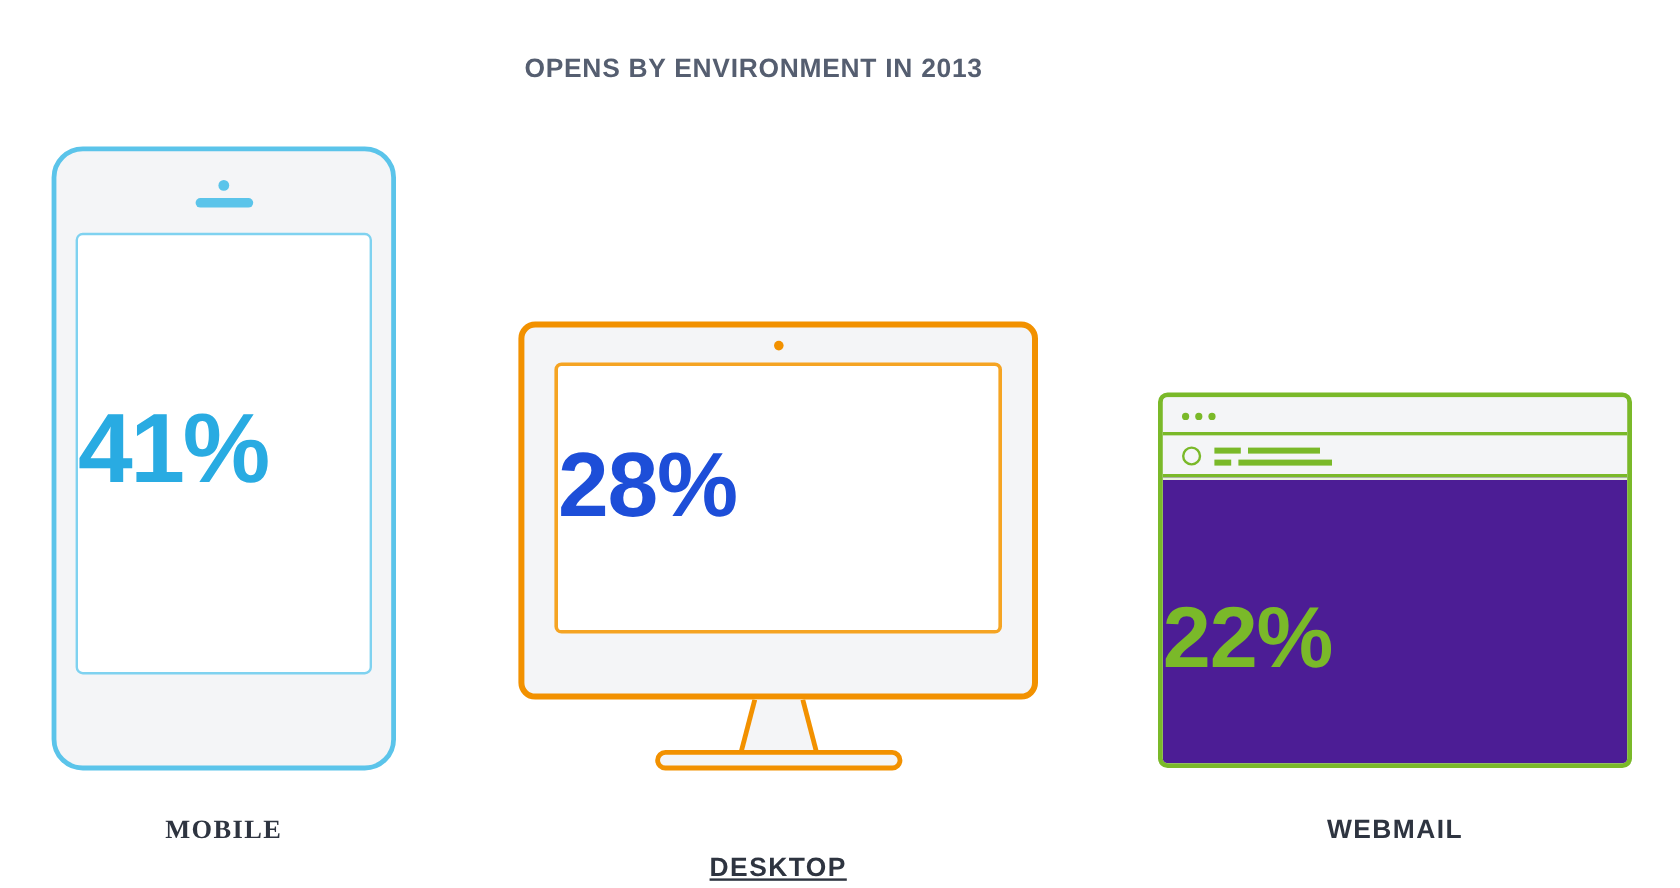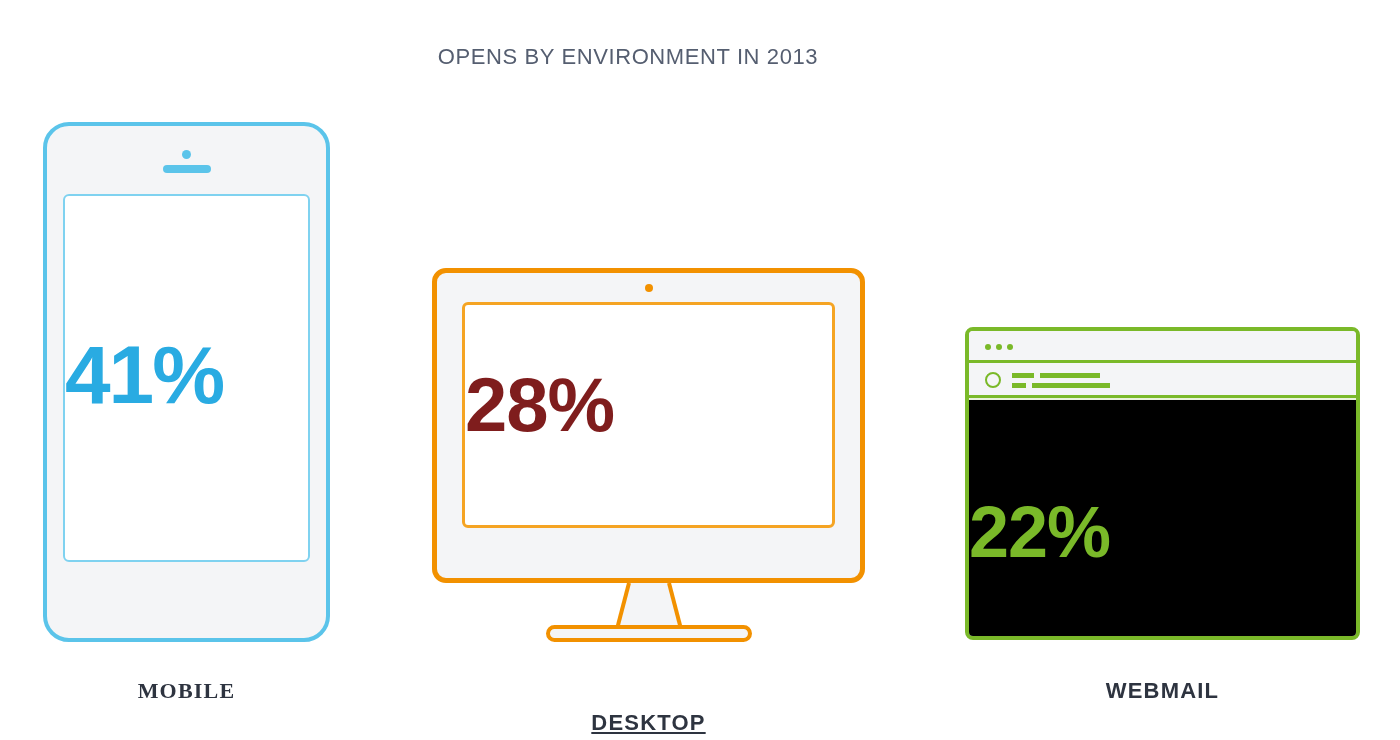--- a/index.html
+++ b/index.html
@@ -16,21 +16,21 @@
   }
 
   
   #chart-title {
     position: absolute;
     top: 44px;
     left: 0;
     width: 1256px;
     text-align: center;
     font-size: 22px;
-    font-weight: normal;
+    font-weight: bold;
     letter-spacing: 0.6px;
     color: #555e70;
     text-transform: uppercase;
     white-space: nowrap;
   }
 
   
   .figure {
     position: absolute;
   }
@@ -151,21 +151,21 @@
     border: 3px solid #f5a423;
     border-radius: 6px;
     background: #ffffff;
   }
   #desktop-pct {
     left: 0;
     right: 0;
     top: 62px;
     font-size: 76px;
     letter-spacing: -1px;
-    color: #7f1d1d;
+    color: #1d4ed8;
   }
   #monitor-stand {
     position: absolute;
     left: 50%;
     top: 315px;
     margin-left: -50px;
     width: 100px;
     height: 46px;
   }
   #monitor-base {
@@ -264,21 +264,21 @@
   #tb-bar-1a { width: 22px; }
   #tb-bar-1b { width: 60px; }
   #tb-bar-2a { width: 14px; }
   #tb-bar-2b { width: 78px; }
   #webmail-content {
     position: absolute;
     left: 0;
     top: 67px;
     right: 0;
     bottom: 0;
-    background: #000000;
+    background: #4c1d95;
     border-top: 2px solid #e8f2db;
   }
   #webmail-pct {
     left: 0;
     right: 0;
     top: 96px;
     font-size: 72px;
     letter-spacing: -1px;
     color: #7ab929;
   }

